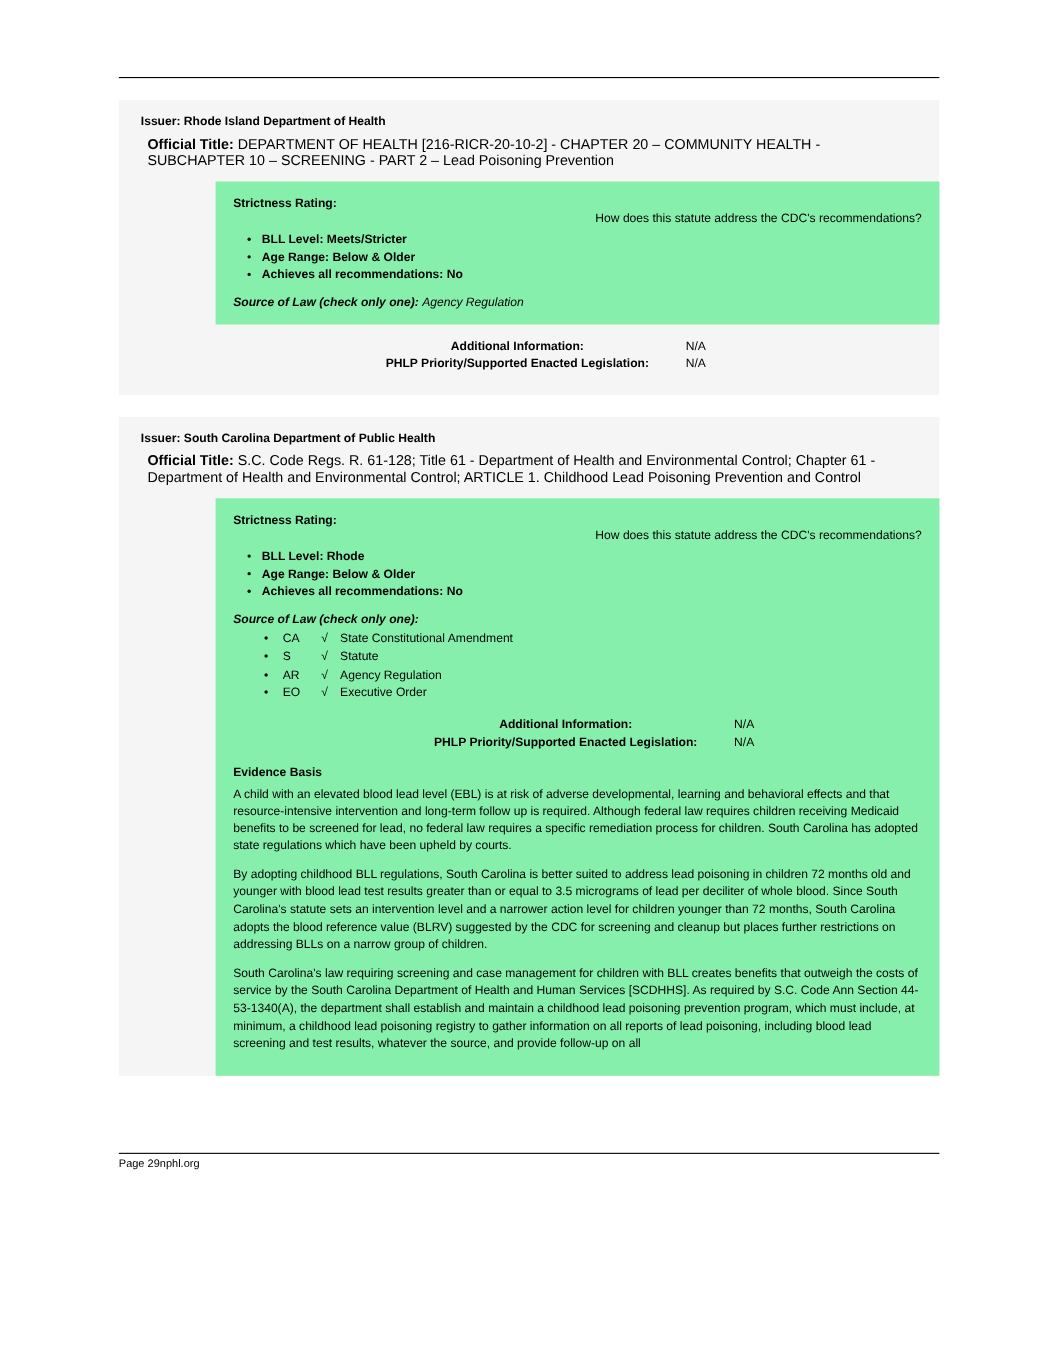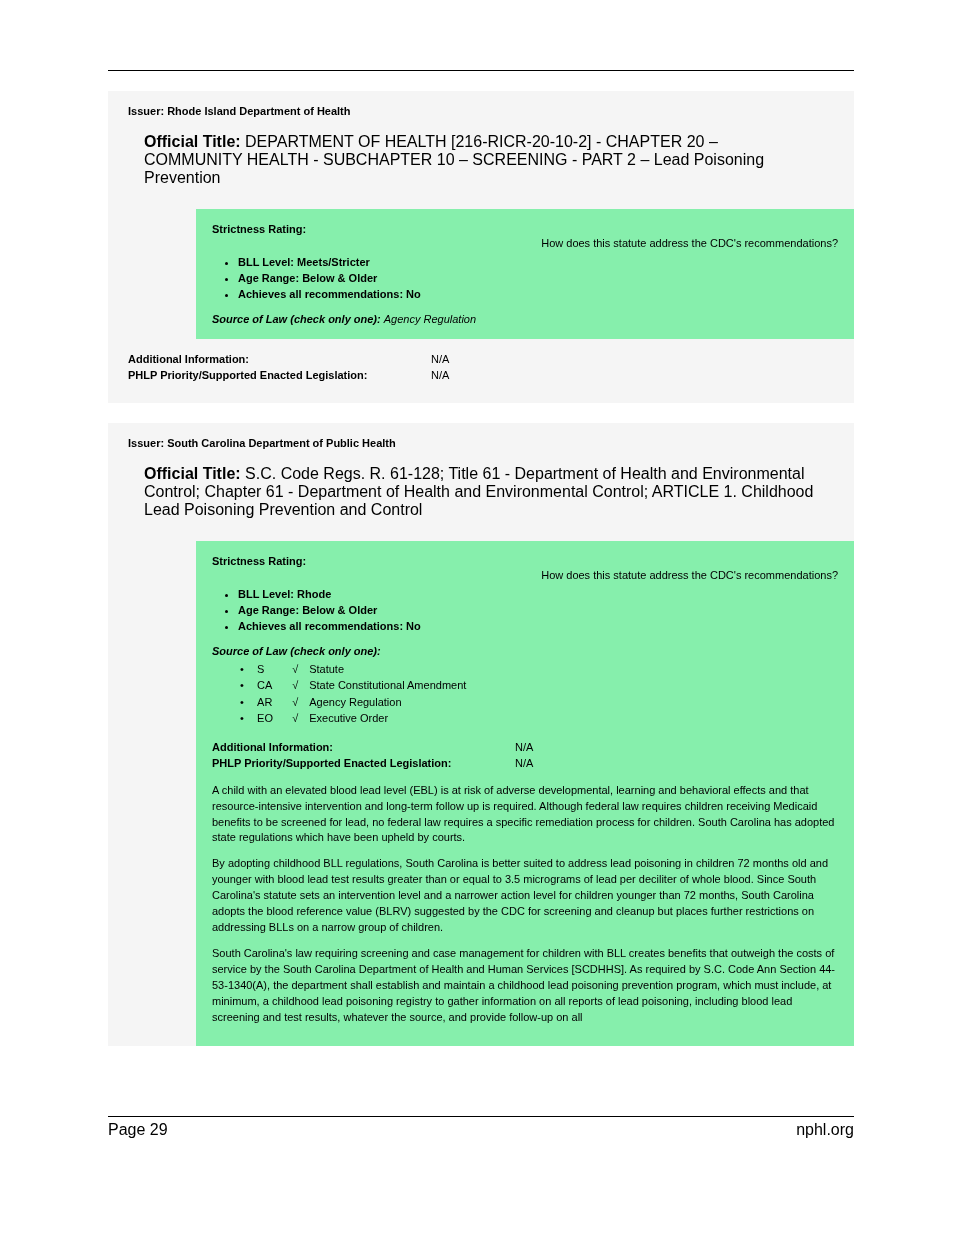--- a/index.html
+++ b/index.html
@@ -27,22 +27,22 @@
     }
     .box-header {
       padding: 14px 20px 6px 20px;
     }
     .box-header h4 {
       margin: 0 0 2px 0;
       font-size: 11px;
       font-weight: bold;
     }
     .box-header .subtitle {
-      margin: 16px;
-      font-size: 16px;
+      margin: 6px;
+      font-size: 13px;
     }
     .box-body {
       background: #86efac;
       margin-left: 88px;
       padding: 10px 16px 10px 16px;
     }
     .rating-heading {
       font-weight: bold;
       margin: 4px 0 2px 0;
     }
@@ -85,20 +85,21 @@
       font-family: "Lucida Sans Unicode", sans-serif;
     }
     .source-name {
       display: inline-block;
     }
     .box-closer {
       padding: 14px 20px 18px 20px;
     }
     .closer-row {
       margin: 0 0 4px 0;
+      text-align: center;
     }
     .closer-label {
       display: inline-block;
       width: 300px;
       font-weight: bold;
     }
     .closer-val {
       display: inline;
     }
     .evidence-block .ev-title {
@@ -108,23 +109,23 @@
     .evidence-block p {
       margin: 0 0 10px 0;
       line-height: 1.45;
     }
     .footerline {
       border-top: 1px solid #000;
       margin: 70px 100px 0 108px;
     }
     .footer {
       margin: 4px 100px 0 108px;
-      font-size: 16px;
+      font-size: 10px;
       display: flex;
-      justify-content: space-between;
+      justify-content: flex-start;
     }
   </style>
 </head>
 <body>
 
 <div class="page">
   <div class="topline"></div>
 
   <div class="box">
     <div class="box-header">
@@ -178,29 +179,29 @@
       <p class="rating-sub">How does this statute address the CDC's recommendations?</p>
       <ul class="simple">
         <li>BLL Level: Rhode</li>
         <li>Age Range: Below &amp; Older</li>
         <li>Achieves all recommendations: No</li>
       </ul>
       <p class="source-heading">Source of Law (check only one):</p>
       <div class="source-table">
         <div class="source-row">
           <span class="source-bullet">•</span>
+          <span class="source-label">CA</span>
+          <span class="source-check">√</span>
+          <span class="source-name">State Constitutional Amendment</span>
+        </div>
+        <div class="source-row">
+          <span class="source-bullet">•</span>
           <span class="source-label">S</span>
           <span class="source-check">√</span>
           <span class="source-name">Statute</span>
-        </div>
-        <div class="source-row">
-          <span class="source-bullet">•</span>
-          <span class="source-label">CA</span>
-          <span class="source-check">√</span>
-          <span class="source-name">State Constitutional Amendment</span>
         </div>
         <div class="source-row">
           <span class="source-bullet">•</span>
           <span class="source-label">AR</span>
           <span class="source-check">√</span>
           <span class="source-name">Agency Regulation</span>
         </div>
         <div class="source-row">
           <span class="source-bullet">•</span>
           <span class="source-label">EO</span>
@@ -212,20 +213,21 @@
       <p class="closer-row" style="margin-top:14px">
         <span class="closer-label">Additional Information:</span>
         <span class="closer-val">N/A</span>
       </p>
       <p class="closer-row" style="margin-bottom:14px">
         <span class="closer-label">PHLP Priority/Supported Enacted Legislation:</span>
         <span class="closer-val">N/A</span>
       </p>
 
       <div class="evidence-block">
+        <p class="ev-title">Evidence Basis</p>
         <p>A child with an elevated blood lead level (EBL) is at risk of adverse developmental, learning and behavioral effects and that resource-intensive intervention and long-term follow up is required. Although federal law requires children receiving Medicaid benefits to be screened for lead, no federal law requires a specific remediation process for children. South Carolina has adopted state regulations which have been upheld by courts.</p>
         <p>By adopting childhood BLL regulations, South Carolina is better suited to address lead poisoning in children 72 months old and younger with blood lead test results greater than or equal to 3.5 micrograms of lead per deciliter of whole blood. Since South Carolina's statute sets an intervention level and a narrower action level for children younger than 72 months, South Carolina adopts the blood reference value (BLRV) suggested by the CDC for screening and cleanup but places further restrictions on addressing BLLs on a narrow group of children.</p>
         <p>South Carolina's law requiring screening and case management for children with BLL creates benefits that outweigh the costs of service by the South Carolina Department of Health and Human Services [SCDHHS]. As required by S.C. Code Ann Section 44-53-1340(A), the department shall establish and maintain a childhood lead poisoning prevention program, which must include, at minimum, a childhood lead poisoning registry to gather information on all reports of lead poisoning, including blood lead screening and test results, whatever the source, and provide follow-up on all</p>
       </div>
     </div>
   </div>
 
   <div class="footerline"></div>
   <div class="footer">
     <span>Page 29</span>

